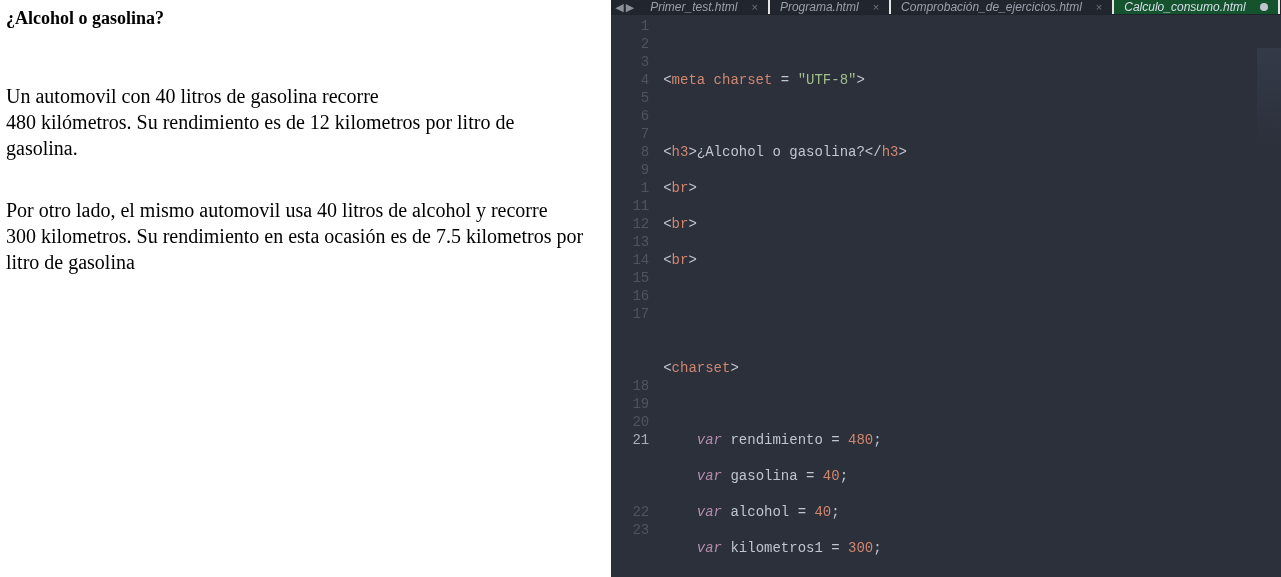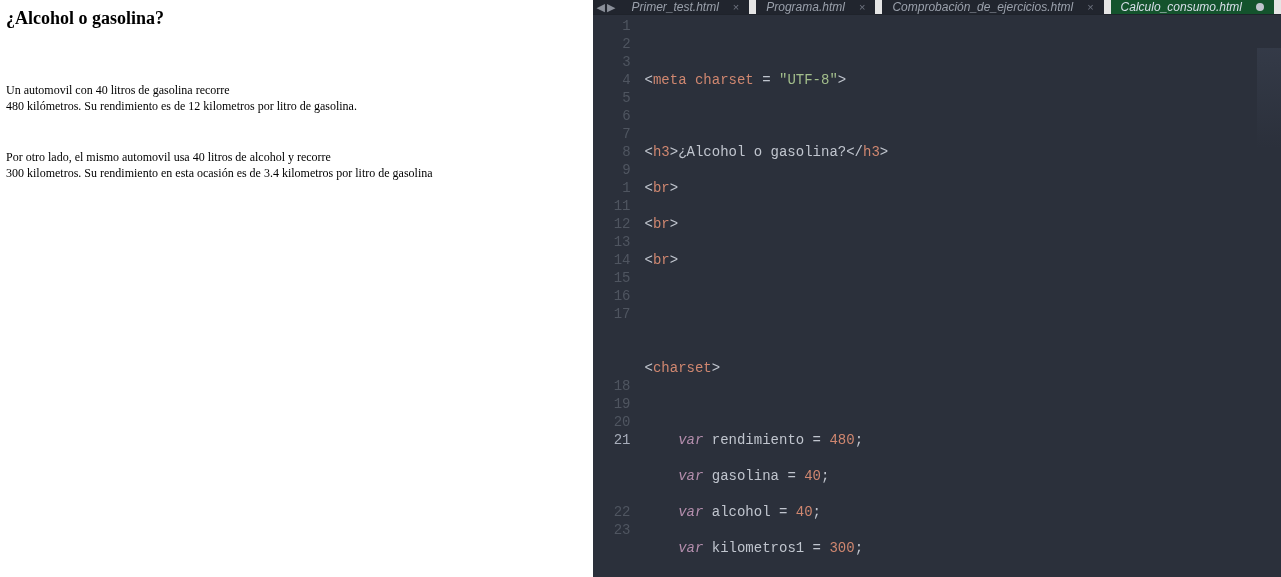--- a/index.html
+++ b/index.html
@@ -3,36 +3,36 @@
 <meta charset="utf-8">
 <style>
   * { box-sizing: border-box; margin: 0; padding: 0; }
   html, body { width: 1281px; height: 577px; overflow: hidden; font-family: "Segoe UI", Arial, sans-serif; }
   .split { display: flex; width: 100%; height: 100%; gap: 22px; }
   .left {
     width: 618px; height: 100%; background: #fff; color: #000;
     padding: 6px 6px; font-family: "Times New Roman", serif;
   }
   .left h3 { font-size: 18px; font-weight: bold; margin: 2px 0 8px 0; }
-  .left .para { font-size: 12px; line-height: 1.3; }
+  .left .para { font-size: 20px; line-height: 1.3; }
   .left .gap { height: 46px; }
   .right {
     flex: 1; height: 100%; background: #2b303b; color: #c0c5ce;
     display: flex; flex-direction: column; position: relative;
   }
   
   .tabbar {
     height: 28px; background: #21252e; display: flex; align-items: stretch;
     font-size: 12px; color: #9aa0ab;
   }
   .arrows { display: flex; align-items: center; padding: 0 6px 0 4px; gap: 2px; }
   .arrows span { color: #8a8f99; font-size: 11px; cursor: default; }
   .tab {
     display: flex; align-items: center; padding: 0 10px; gap: 14px;
-    border-right: 7px solid #e5e5e5; cursor: pointer; font-style: italic;
+    border-right: 2px solid #e5e5e5; cursor: pointer; font-style: italic;
   }
   .tab.active { background: #14532d; color: #d8dee9; }
   .tab .close { color: #6f7480; font-size: 11px; font-style: normal; }
   .tab .dot { width: 8px; height: 8px; border-radius: 50%; background: #c0c5ce; display: inline-block; }
   
   .pathbar {
     height: 20px; background: #2b303b; color: #8b919d; font-size: 11px;
     display: flex; align-items: center; padding-left: 44px; gap: 12px;
     border-bottom: 1px solid #1f232b;
     white-space: nowrap; overflow: hidden;
@@ -74,21 +74,21 @@
   <div class="left">
     <h3>¿Alcohol o gasolina?</h3>
     <div class="gap"></div>
     <div class="para">
       <span>Un automovil con 40 litros de gasolina recorre</span><br>
       <span>480 kilómetros. Su rendimiento es de 12 kilometros por litro de gasolina.</span>
     </div>
     <div style="height:36px"></div>
     <div class="para">
       <span>Por otro lado, el mismo automovil usa 40 litros de alcohol y recorre</span><br>
-      <span>300 kilometros. Su rendimiento en esta ocasión es de 3.4 kilometros por litro de gasolina</span>
+      <span>300 kilometros. Su rendimiento en esta ocasión es de 7.5 kilometros por litro de gasolina</span>
     </div>
   </div>
 
   <div class="right">
     <div class="tabbar">
       <div class="arrows">
         <span>◀</span>
         <span>▶</span>
       </div>
       <div class="tab">

